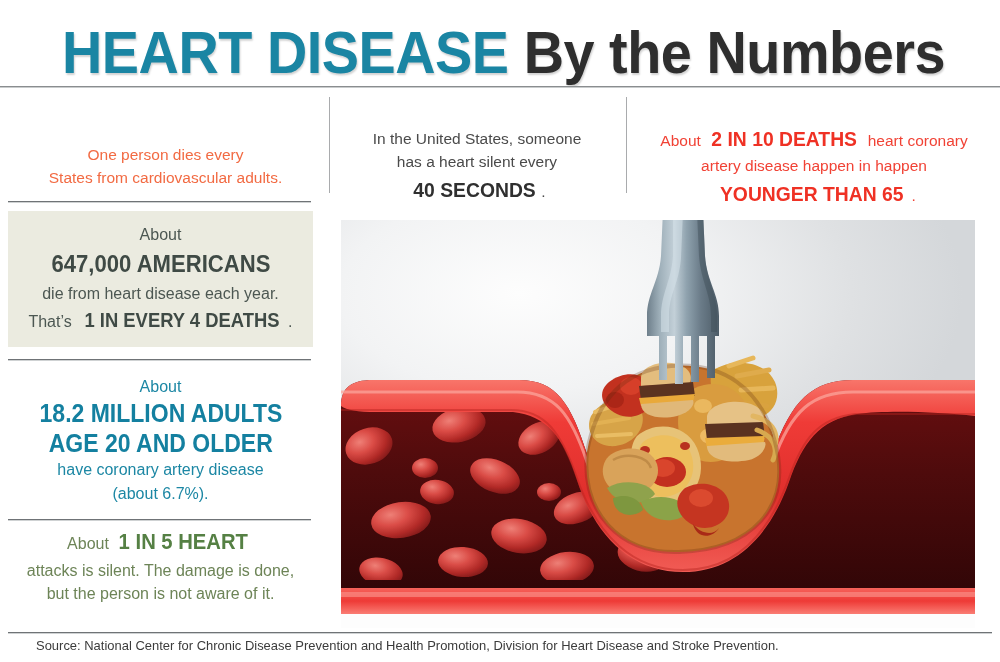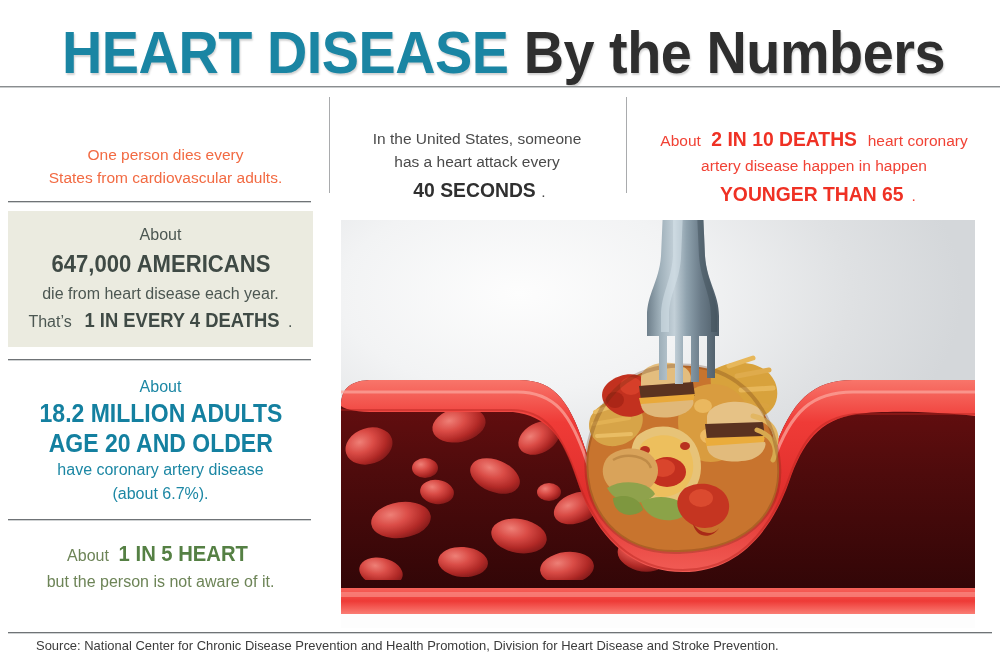--- a/index.html
+++ b/index.html
@@ -136,21 +136,21 @@
 
   <div class="top-row">
 
     <div class="stat-top" id="stat-seconds37">
       <span class="ln">One person dies every</span>
       <span class="ln">States from cardiovascular adults.</span>
     </div>
 
     <div class="stat-top" id="stat-seconds40">
       <span class="ln">In the United States, someone</span>
-      <span class="ln">has a heart attack every</span>
+      <span class="ln">has a heart silent every</span>
       <span class="ln"><span class="big">40 SECONDS</span><span>.</span></span>
     </div>
 
     <div class="stat-top" id="stat-deaths2in10">
       <span class="ln"><span>About </span><span class="big">2 IN 10 DEATHS</span><span> heart coronary</span></span>
       <span class="ln">artery disease happen in happen</span>
       <span class="ln"><span class="big">YOUNGER THAN 65</span><span>.</span></span>
     </div>
   </div>
 
@@ -173,20 +173,21 @@
     <span class="ln"><span class="big">18.2 MILLION ADULTS</span></span>
     <span class="ln"><span class="big">AGE 20 AND OLDER</span></span>
     <span class="ln">have coronary artery disease</span>
     <span class="ln">(about 6.7%).</span>
   </div>
 
   <div class="rule" id="rule-left-3"></div>
 
   <div class="block" id="stat-1in5">
     <span class="ln"><span>About </span><span class="big">1 IN 5 HEART</span></span>
+    <span class="ln">attacks is silent. The damage is done,</span>
     <span class="ln">but the person is not aware of it.</span>
   </div>
 
   <div class="artery-wrap">
     <div class="art-bg"></div>
 
     <svg width="634" height="408" viewBox="0 0 634 408" style="position:absolute;left:0;top:0;">
       <defs>
         <linearGradient id="bloodGrad" x1="0" y1="0" x2="0" y2="1">
           <stop offset="0%" stop-color="#6b0f10"></stop>

